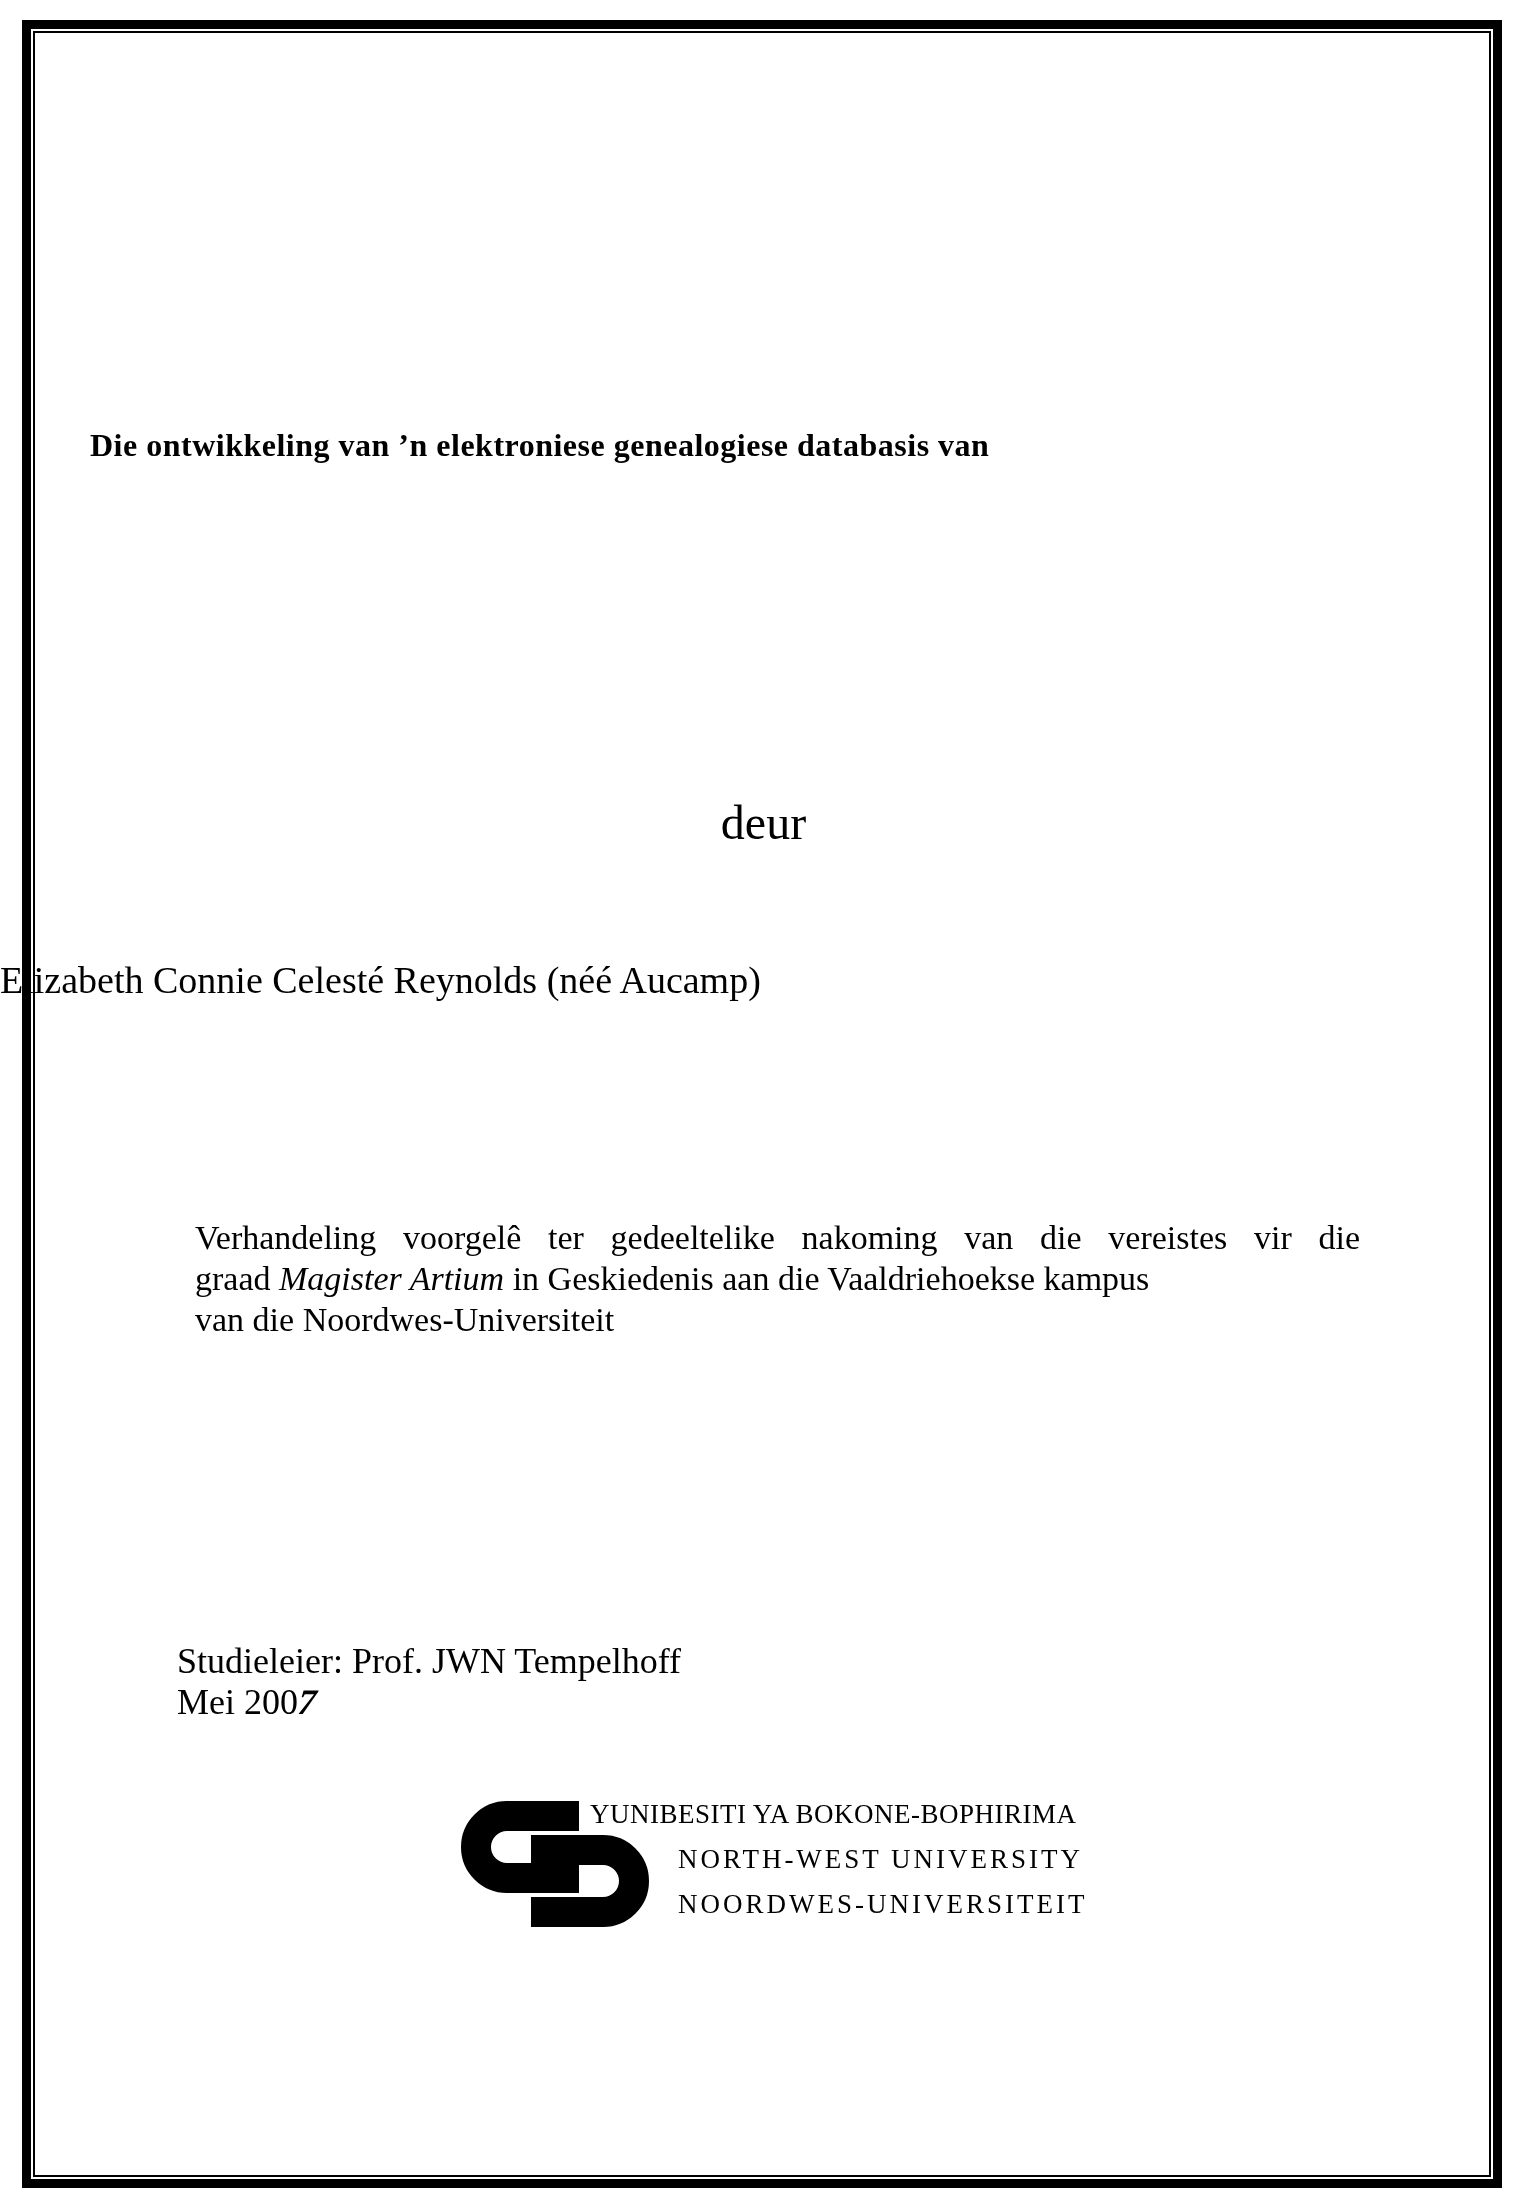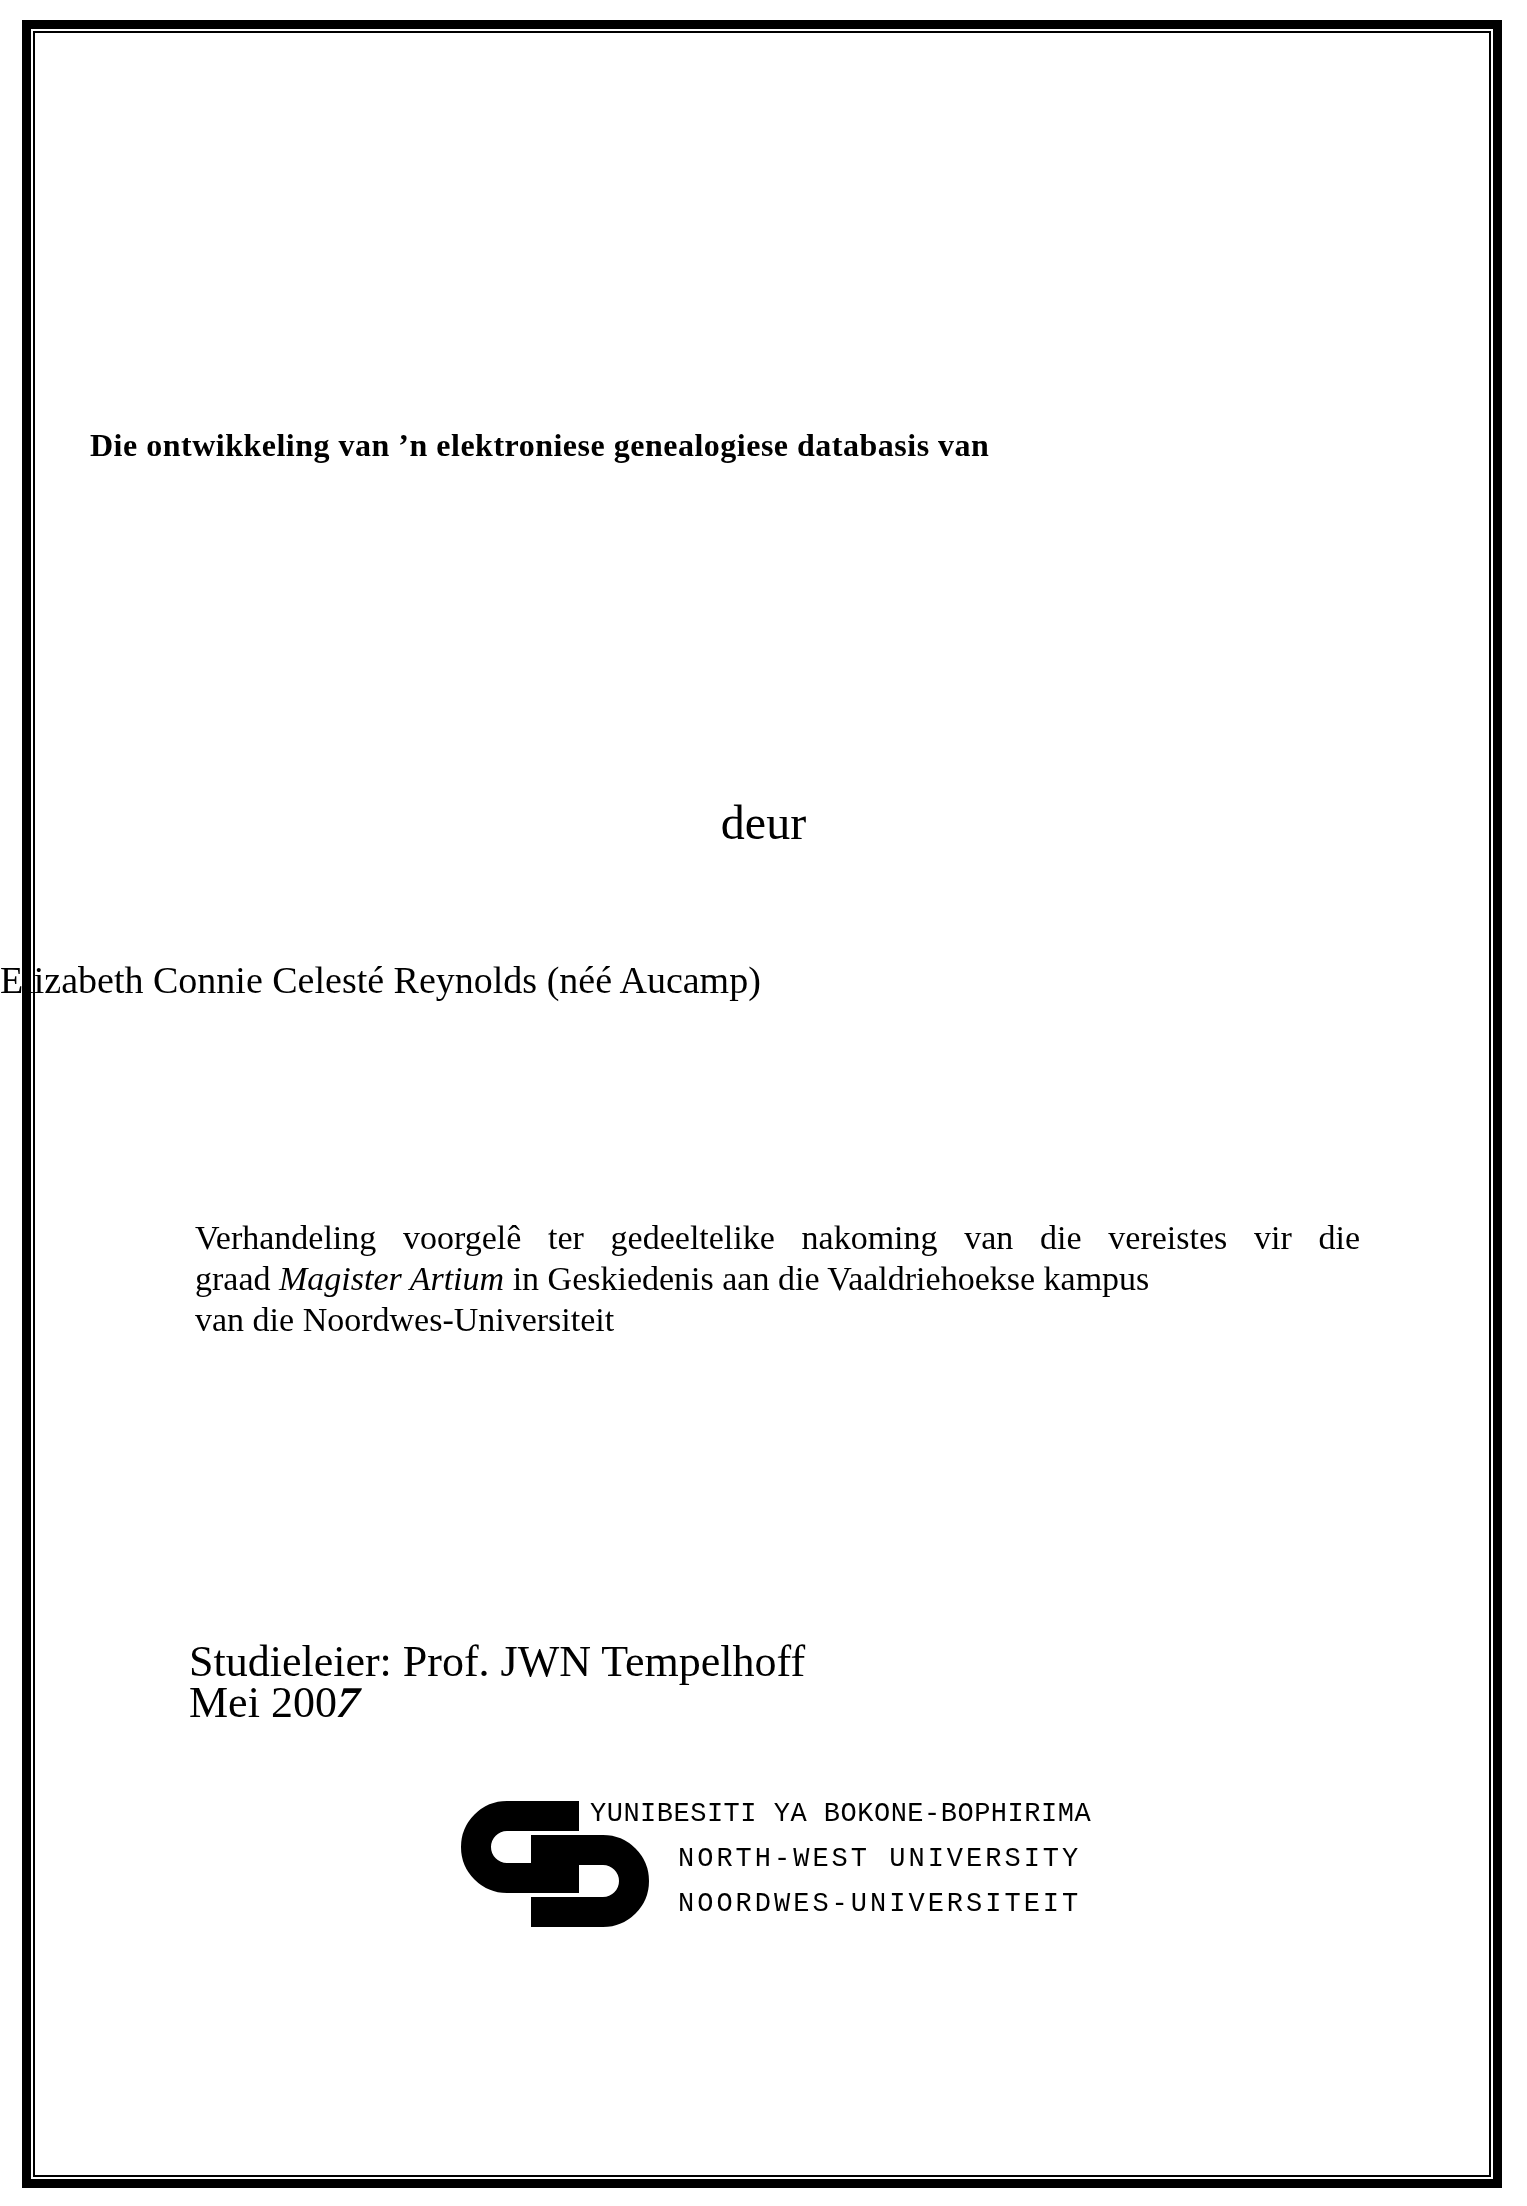--- a/index.html
+++ b/index.html
@@ -47,29 +47,29 @@
 
   .statement {
     left: 195px; width: 1165px; top: 1217px;
     font-size: 34px; line-height: 41px;
     margin: 0;
   }
   .s-line { display: block; }
   .s-just { text-align: justify; text-align-last: justify; }
 
   .supervisor-block {
-    left: 189px; width: 900px; top: 1641px;
-    font-size: 44px; line-height: 41px;
+    left: 177px; width: 900px; top: 1641px;
+    font-size: 36px; line-height: 41px;
   }
   .odd7 { display: inline-block; transform: skewX(-16deg); font-weight: 700; }
 
   .logo-mark { position: absolute; left: 461px; top: 1801px; }
   .logo-text {
     position: absolute; left: 590px; top: 1800px;
-    font-family: Liberation Mono, monospace;
+    font-family: Liberation Serif, serif;
     font-size: 27px; line-height: 29px;
     white-space: nowrap;
     color: #000;
   }
   .lt1 { letter-spacing: 0.5px; }
   .lt-indent { padding-left: 88px; letter-spacing: 3px; margin-top: 16px; }
 </style>
 </head>
 <body>
 

